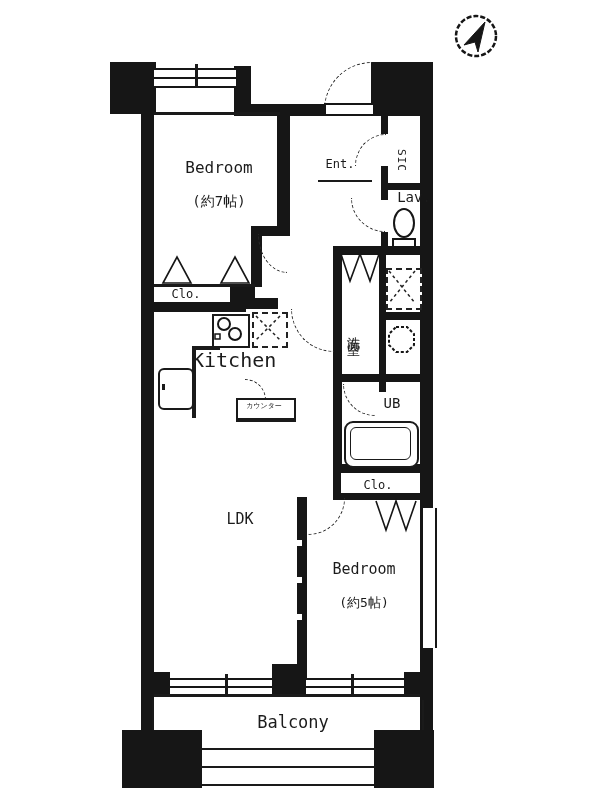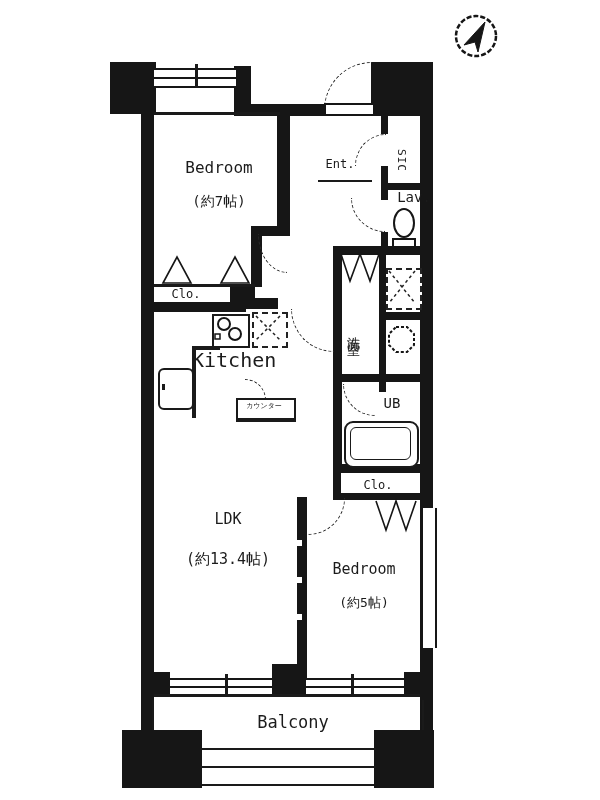--- a/index.html
+++ b/index.html
@@ -169,21 +169,20 @@
     </div>
   <div class="label" style="left:388px;top:190px;width:52px;font-size:14px;">Lav.</div>
 
   <div class="label" style="left:160px;top:288px;width:52px;font-size:12px;">Clo.</div>
   <div class="label" style="left:192px;top:350px;width:84px;font-size:20px;">Kitchen</div>
 
   <div class="label vert-cjk" style="left:347px;top:288px;height:84px;font-size:13px;">洗面室</div>
   <div class="label" style="left:374px;top:396px;width:36px;font-size:14px;">UB</div>
   <div class="label" style="left:348px;top:479px;width:60px;font-size:12px;">Clo.</div>
 
-  <div class="label" style="left:180px;top:512px;width:96px;font-size:15px;">LDK</div>
-  <div class="label" style="left:162px;top:552px;width:132px;font-size:15px;">(約13.4帖)</div>
+  <div class="label" style="left:192px;top:512px;width:96px;font-size:15px;">LDK</div>
 
   <div class="label" style="left:314px;top:562px;width:100px;font-size:15px;">Bedroom</div>
   <div class="label" style="left:318px;top:596px;width:92px;font-size:13px;">(約5帖)</div>
 
   <div class="label" style="left:238px;top:714px;width:110px;font-size:17px;">Balcony</div>
 
 </div>
 
 </body></html>

